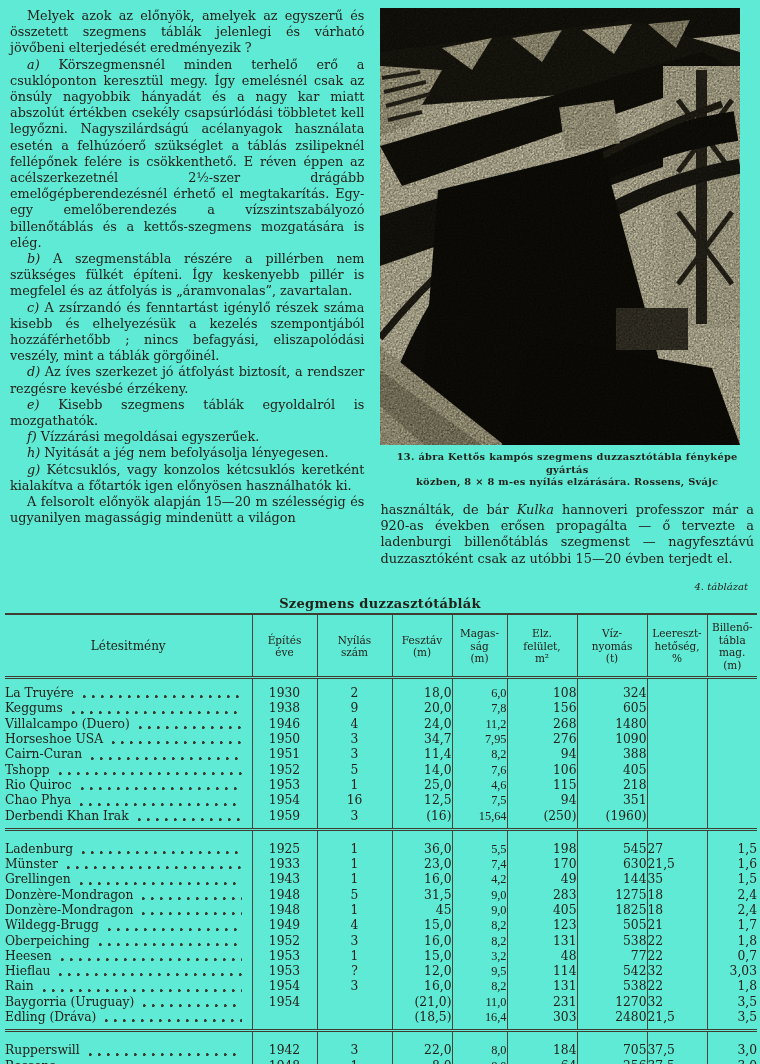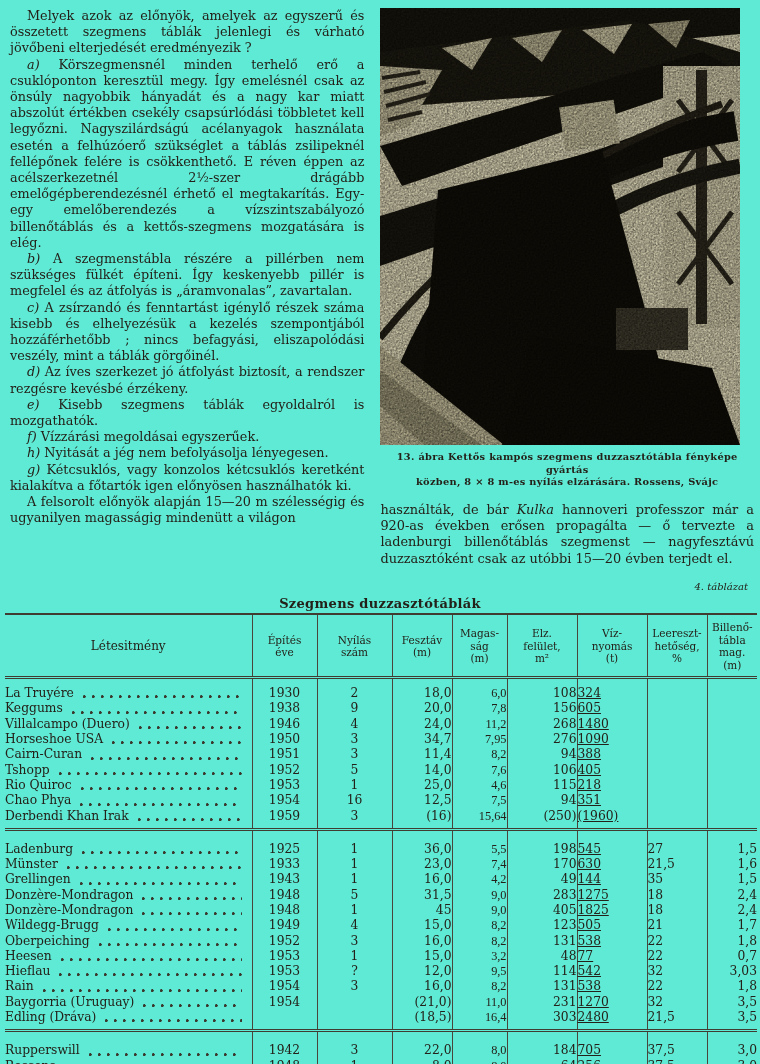--- a/index.html
+++ b/index.html
@@ -37,21 +37,21 @@
   td.name .nm { white-space:nowrap; }
   td.name .leader {
     flex:1; height:12px; margin:0 10px 2px 9px;
     background-image:radial-gradient(circle at 1.3px 1.6px, #3b382e 1.15px, rgba(0,0,0,0) 1.7px);
     background-size:9px 4px; background-repeat:repeat-x; background-position:left bottom;
   }
   td.c1, td.c2 { text-align:center; }
   td.c3 { text-align:right; padding-right:17px; }
   td.c4 { text-align:right; padding-right:13px;font-family:Liberation Serif, serif; }
   td.c5 { text-align:right; padding-right:22px; }
-  td.c6 { text-align:left; padding-right:23px;text-decoration:underline; }
+  td.c6 { text-align:right; padding-right:23px; }
   td.c7 { text-align:left; padding-right:15px; }
   td.c8 { text-align:right; padding-right:11px; }
   tbody.group0, tbody.group1 { border-bottom:3px double #403c32; }
   tbody tr:first-child td { padding-top:7px; }
   tbody.group1 tr:first-child td, tbody.group2 tr:first-child td { padding-top:11px; }
   tbody tr:last-child td { padding-bottom:4px; }
   tbody.group2 tr:last-child td { padding-bottom:18px; }
 </style>
 </head>
 <body>

